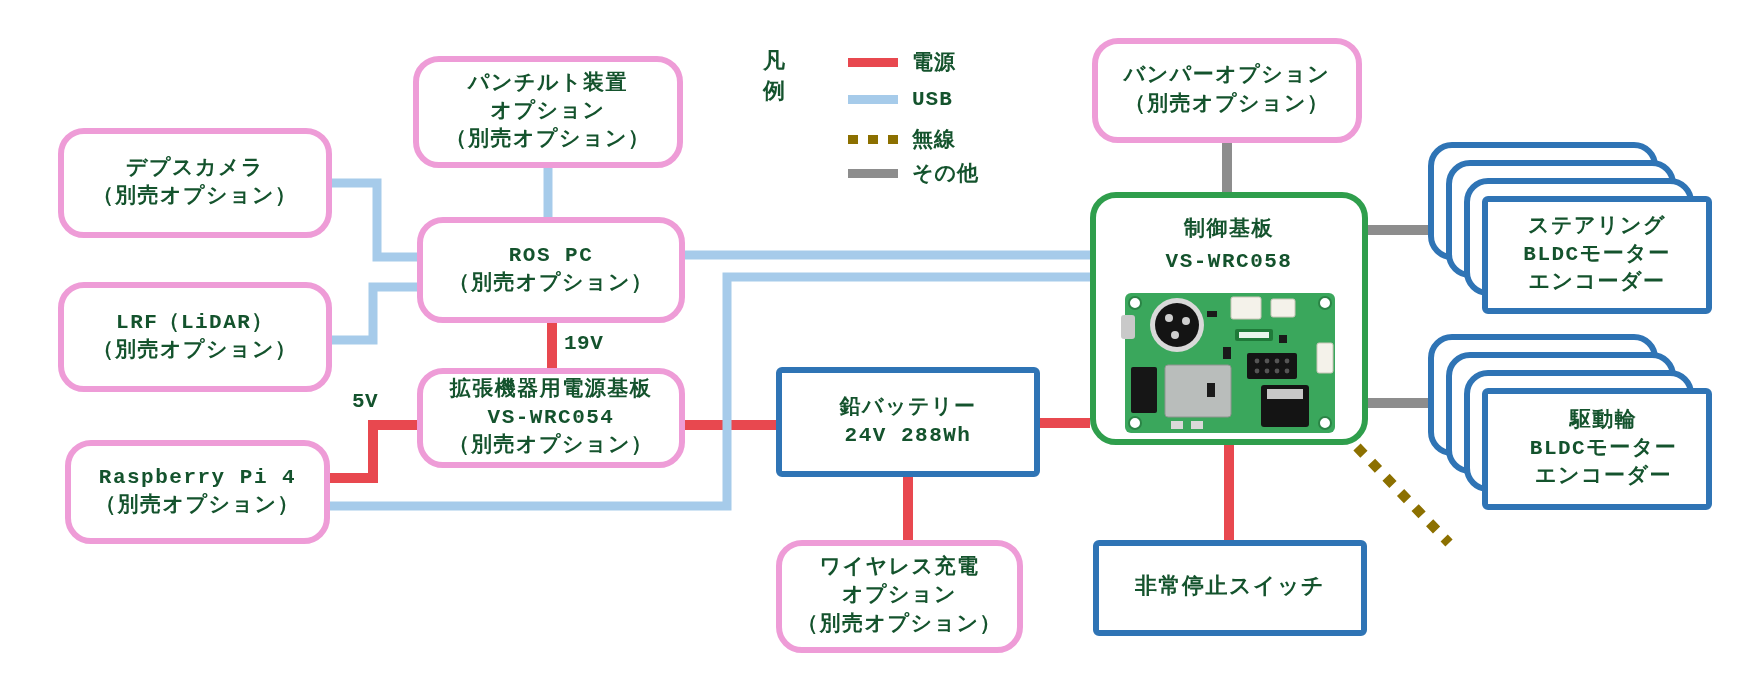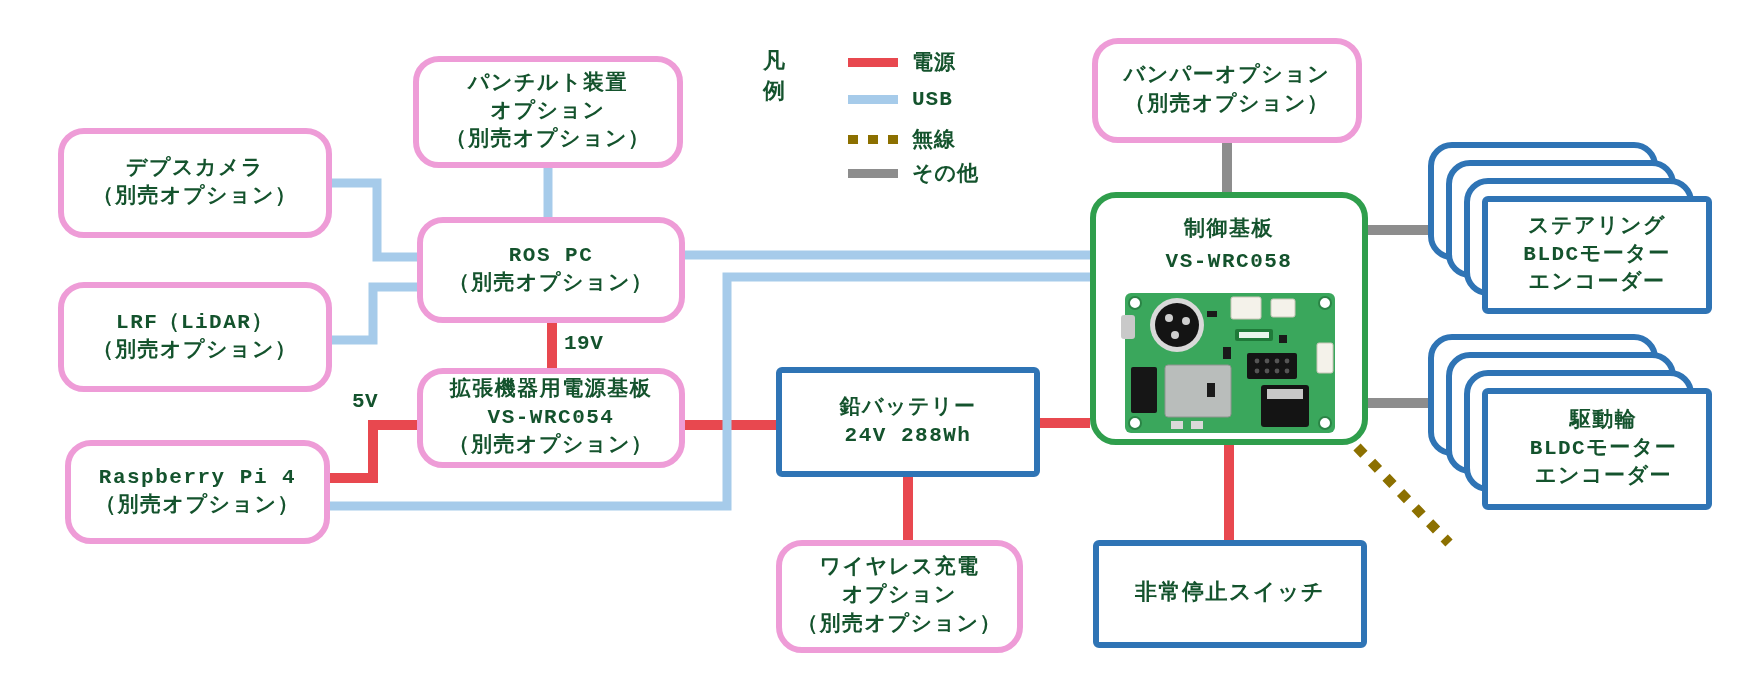--- a/index.html
+++ b/index.html
@@ -158,21 +158,21 @@
         <circle cx="176" cy="84" r="2.4" fill="#555"></circle>
       <rect x="150" y="98" width="48" height="42" rx="3" fill="#141414"></rect>
       <rect x="156" y="102" width="36" height="10" fill="#c7c7c7"></rect>
       <rect x="206" y="56" width="16" height="30" rx="2" fill="#f4f2ea" stroke="#c9c6b8"></rect>
       <rect x="60" y="134" width="12" height="8" fill="#d9d9d9"></rect>
       <rect x="80" y="134" width="12" height="8" fill="#d9d9d9"></rect>
       <rect x="96" y="96" width="8" height="14" fill="#1a1a1a"></rect>
     </svg>
   </div>
 
-  <div class="box blue" style="left:1093px;top:540px;width:274px;height:108px;text-align:right;">
+  <div class="box blue" style="left:1093px;top:540px;width:274px;height:96px;text-align:right;">
     <span class="ln" style="font-size:22px;">非常停止スイッチ</span>
   </div>
 
   <div class="stacklayer" style="left:1428px;top:142px;height:118px;"></div>
   <div class="stacklayer" style="left:1446px;top:160px;height:118px;"></div>
   <div class="stacklayer" style="left:1464px;top:178px;height:118px;"></div>
   <div class="box blue" style="left:1482px;top:196px;width:230px;height:118px;">
     <span class="ln">ステアリング</span>
     <span class="ln">BLDCモーター</span>
     <span class="ln">エンコーダー</span>

